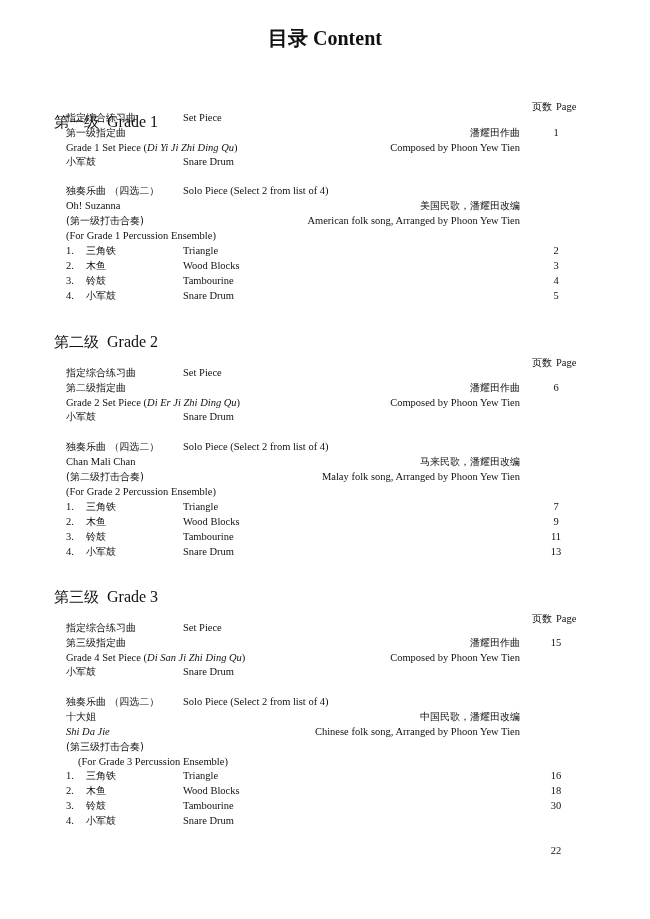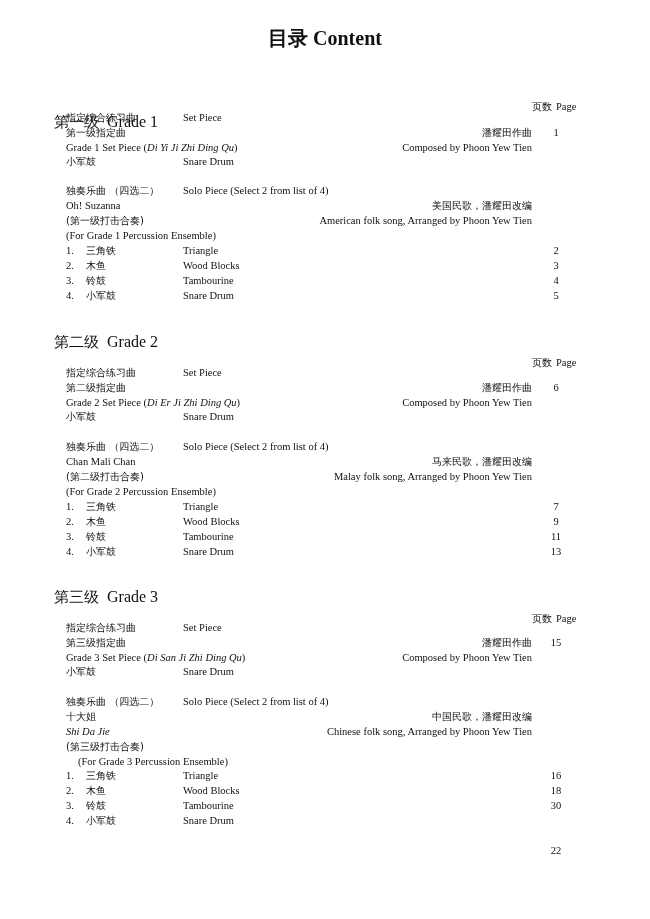--- a/index.html
+++ b/index.html
@@ -8,21 +8,21 @@
   .abs { position:absolute; white-space:nowrap; line-height:1; }
   .title { left:0; width:650px; text-align:center; top:28px; font-size:20px; font-weight:bold; }
   .grade { left:54px; font-size:16px; }
   .grade .zh { font-family:"DejaVu Sans",sans-serif; font-size:15px; margin-right:8px; }
   .t { font-size:10.5px; }
   .zh { font-family:"DejaVu Sans",sans-serif; font-size:10px; }
   .c1 { left:66px; }
   .c2 { left:183px; }
   .num { left:66px; width:14px; }
   .numzh { left:86px; }
-  .right { right:118px; text-align:right; }
+  .right { right:130px; text-align:right; }
   .pg { left:540px; width:32px; text-align:center; }
   .pghead { left:532px; }
   i { font-style:italic; }
 </style>
 </head>
 <body>
 
 <div class="abs title">目录 Content</div>
 
 <div>
@@ -137,21 +137,21 @@
   <div class="abs grade" style="top:589px;"><span class="zh">第三级</span><span>Grade 3</span></div>
   <div class="abs pghead" style="top:609px;"><span class="zh">页数</span> <span class="t">Page</span></div>
 
   <div class="abs zh c1" style="top:623px;">指定综合练习曲</div>
   <div class="abs t c2" style="top:623px;">Set Piece</div>
 
   <div class="abs zh c1" style="top:638px;">第三级指定曲</div>
   <div class="abs zh right" style="top:638px;">潘耀田作曲</div>
   <div class="abs t pg" style="top:638px;">15</div>
 
-  <div class="abs t c1" style="top:653px;"><span>Grade 3 Set Piece (</span><i>Di San Ji Zhi Ding Qu</i><span>)</span></div>
+  <div class="abs t c1" style="top:653px;"><span>Grade 4 Set Piece (</span><i>Di San Ji Zhi Ding Qu</i><span>)</span></div>
   <div class="abs t right" style="top:653px;">Composed by Phoon Yew Tien</div>
 
   <div class="abs zh c1" style="top:667px;">小军鼓</div>
   <div class="abs t c2" style="top:667px;">Snare Drum</div>
 
   <div class="abs zh c1" style="top:697px;">独奏乐曲 （四选二）</div>
   <div class="abs t c2" style="top:697px;">Solo Piece (Select 2 from list of 4)</div>
 
   <div class="abs zh c1" style="top:712px;">十大姐</div>
   <div class="abs zh right" style="top:712px;">中国民歌，潘耀田改编</div>

